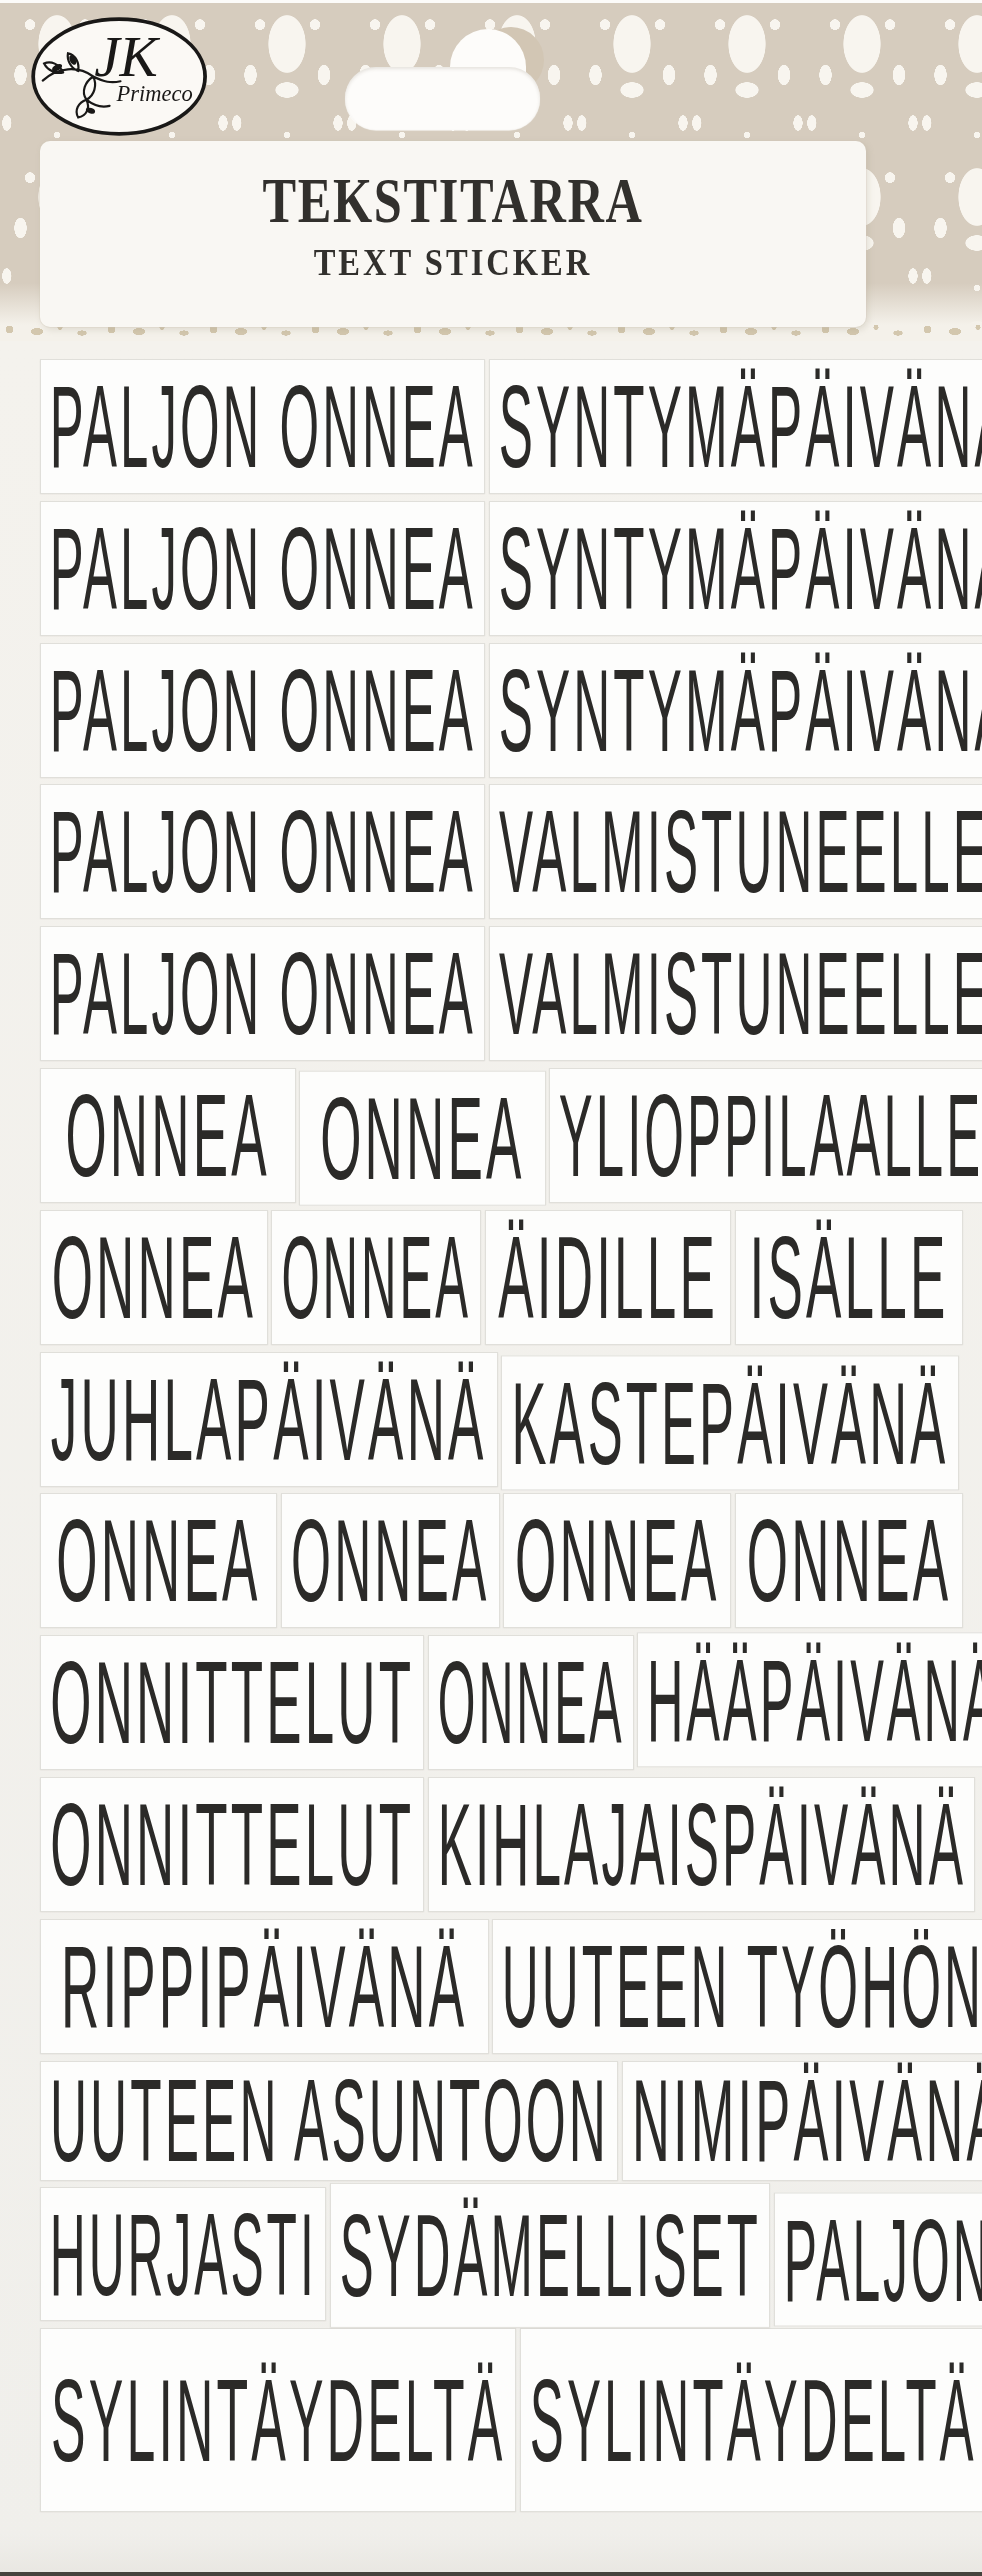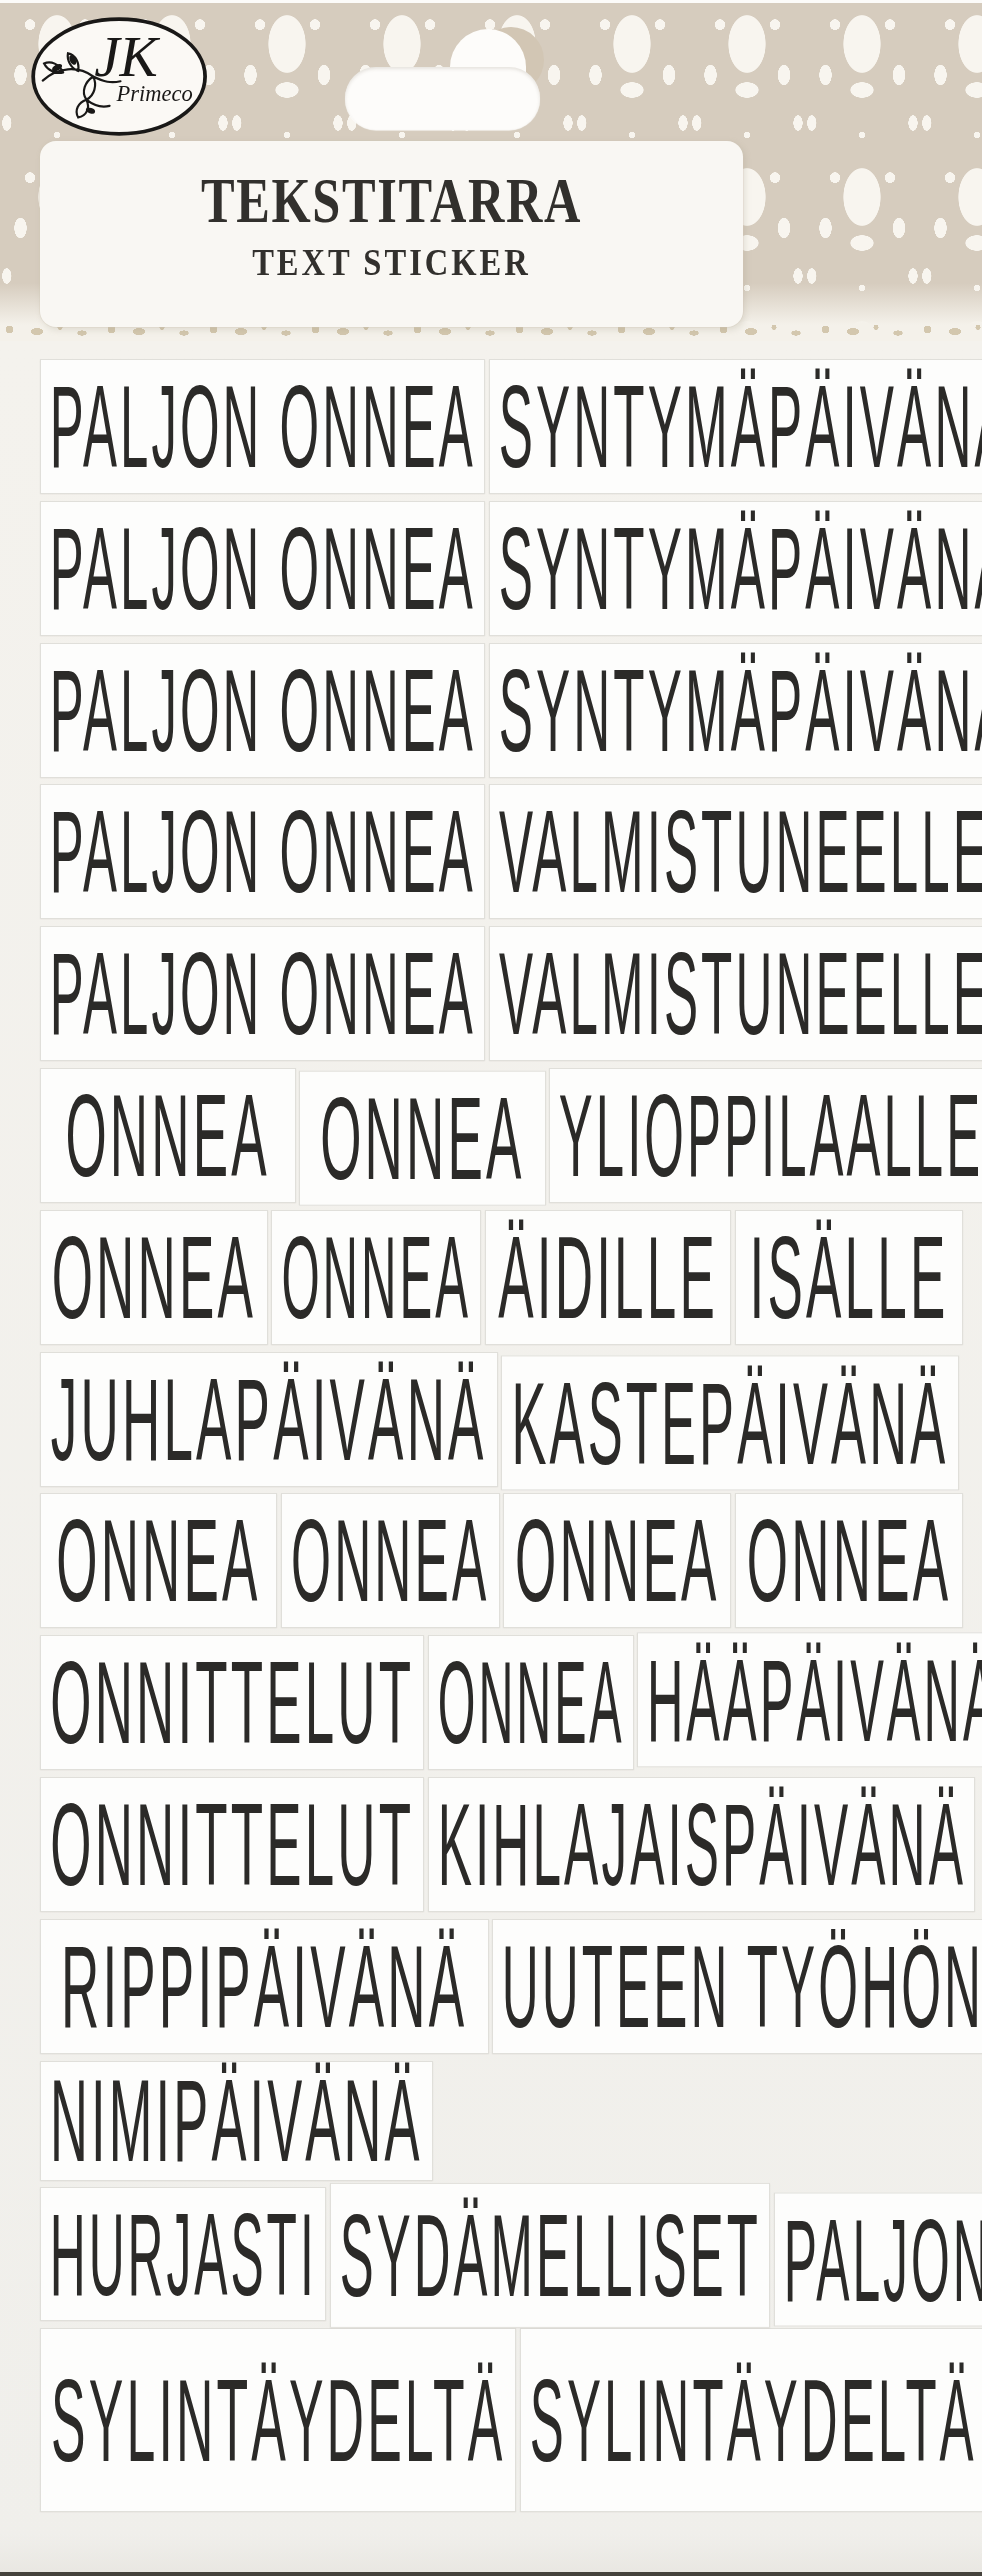--- a/index.html
+++ b/index.html
@@ -39,22 +39,22 @@
     background:#d2c6b4;z-index:2;}
   .slot-bump{position:absolute;left:450px;top:29px;width:76px;height:45px;border-radius:38px 38px 0 0;
     background:#fdfcfa;z-index:3;}
   .slot-bar{position:absolute;left:345px;top:67px;width:195px;height:63px;border-radius:31px;
     background:#fdfcfa;box-shadow:inset 0 2px 3.4px rgba(90,80,60,.14), 0 0.7px 0.7px rgba(255,255,255,.7);z-index:4;}
 
   
   .logo{position:absolute;left:24.6px;top:15px;z-index:5;}
 
   
-  .panel{position:absolute;left:40px;top:141px;width:703px;height:186px;background:#f9f7f3;
-    border-radius:16px;z-index:3;text-align:center;
+  .panel{position:absolute;left:40px;top:141px;width:826px;height:186px;background:#f9f7f3;
+    border-radius:10px;z-index:3;text-align:center;
     box-shadow:0 0 0 0.7px rgba(210,200,185,.35), 2px 2.7px 6.1px rgba(150,140,120,.22);}
   .title{margin-top:29px;font-family:"Liberation Serif",serif;font-weight:bold;font-size:63px;
     line-height:1;color:#32302d;letter-spacing:2px;transform:scaleX(.8);}
   .subtitle{margin-top:11px;font-family:"Liberation Serif",serif;font-weight:bold;font-size:37px;
     line-height:1;color:#32302d;letter-spacing:3.4px;transform:scaleX(.88);}
 
   
   .sheet{position:absolute;left:0;top:341px;width:983px;height:2235px;
     background:linear-gradient(#f4f2ed, #f0efeb);text-align:right;}
   .rows{position:absolute;left:38px;right:26px;top:18px;}
@@ -224,20 +224,23 @@
         </div>
         <div class="row">
           <div class="sticker" style="flex-basis: calc(49% - 3.4px);">
             <span class="sticker-label" style="transform: scale(1, 2.2);">RIPPIPÄIVÄNÄ</span>
           </div>
           <div class="sticker" style="flex-basis: calc(51% - 3.4px);">
             <span class="sticker-label" style="transform: scale(0.965, 2.2);">UUTEEN TYÖHÖN</span>
           </div>
         </div>
         <div class="row">
+          <div class="sticker" style="flex-basis: calc(57% - 3.4px);">
+            <span class="sticker-label" style="transform: scale(0.969, 2.2);">UUTEEN ASUNTOON</span>
+          </div>
           <div class="sticker" style="flex-basis: calc(43% - 3.4px);">
             <span class="sticker-label" style="transform: scale(0.989, 2.2);">NIMIPÄIVÄNÄ</span>
           </div>
         </div>
         <div class="row">
           <div class="sticker" style="flex-basis: calc(31% - 3.4px);">
             <span class="sticker-label" style="transform: scale(0.938, 2.2);">HURJASTI</span>
           </div>
           <div class="sticker" style="flex-basis: calc(44% - 3.4px);">
             <span class="sticker-label" style="transform: scale(0.96, 2.2);">SYDÄMELLISET</span>

